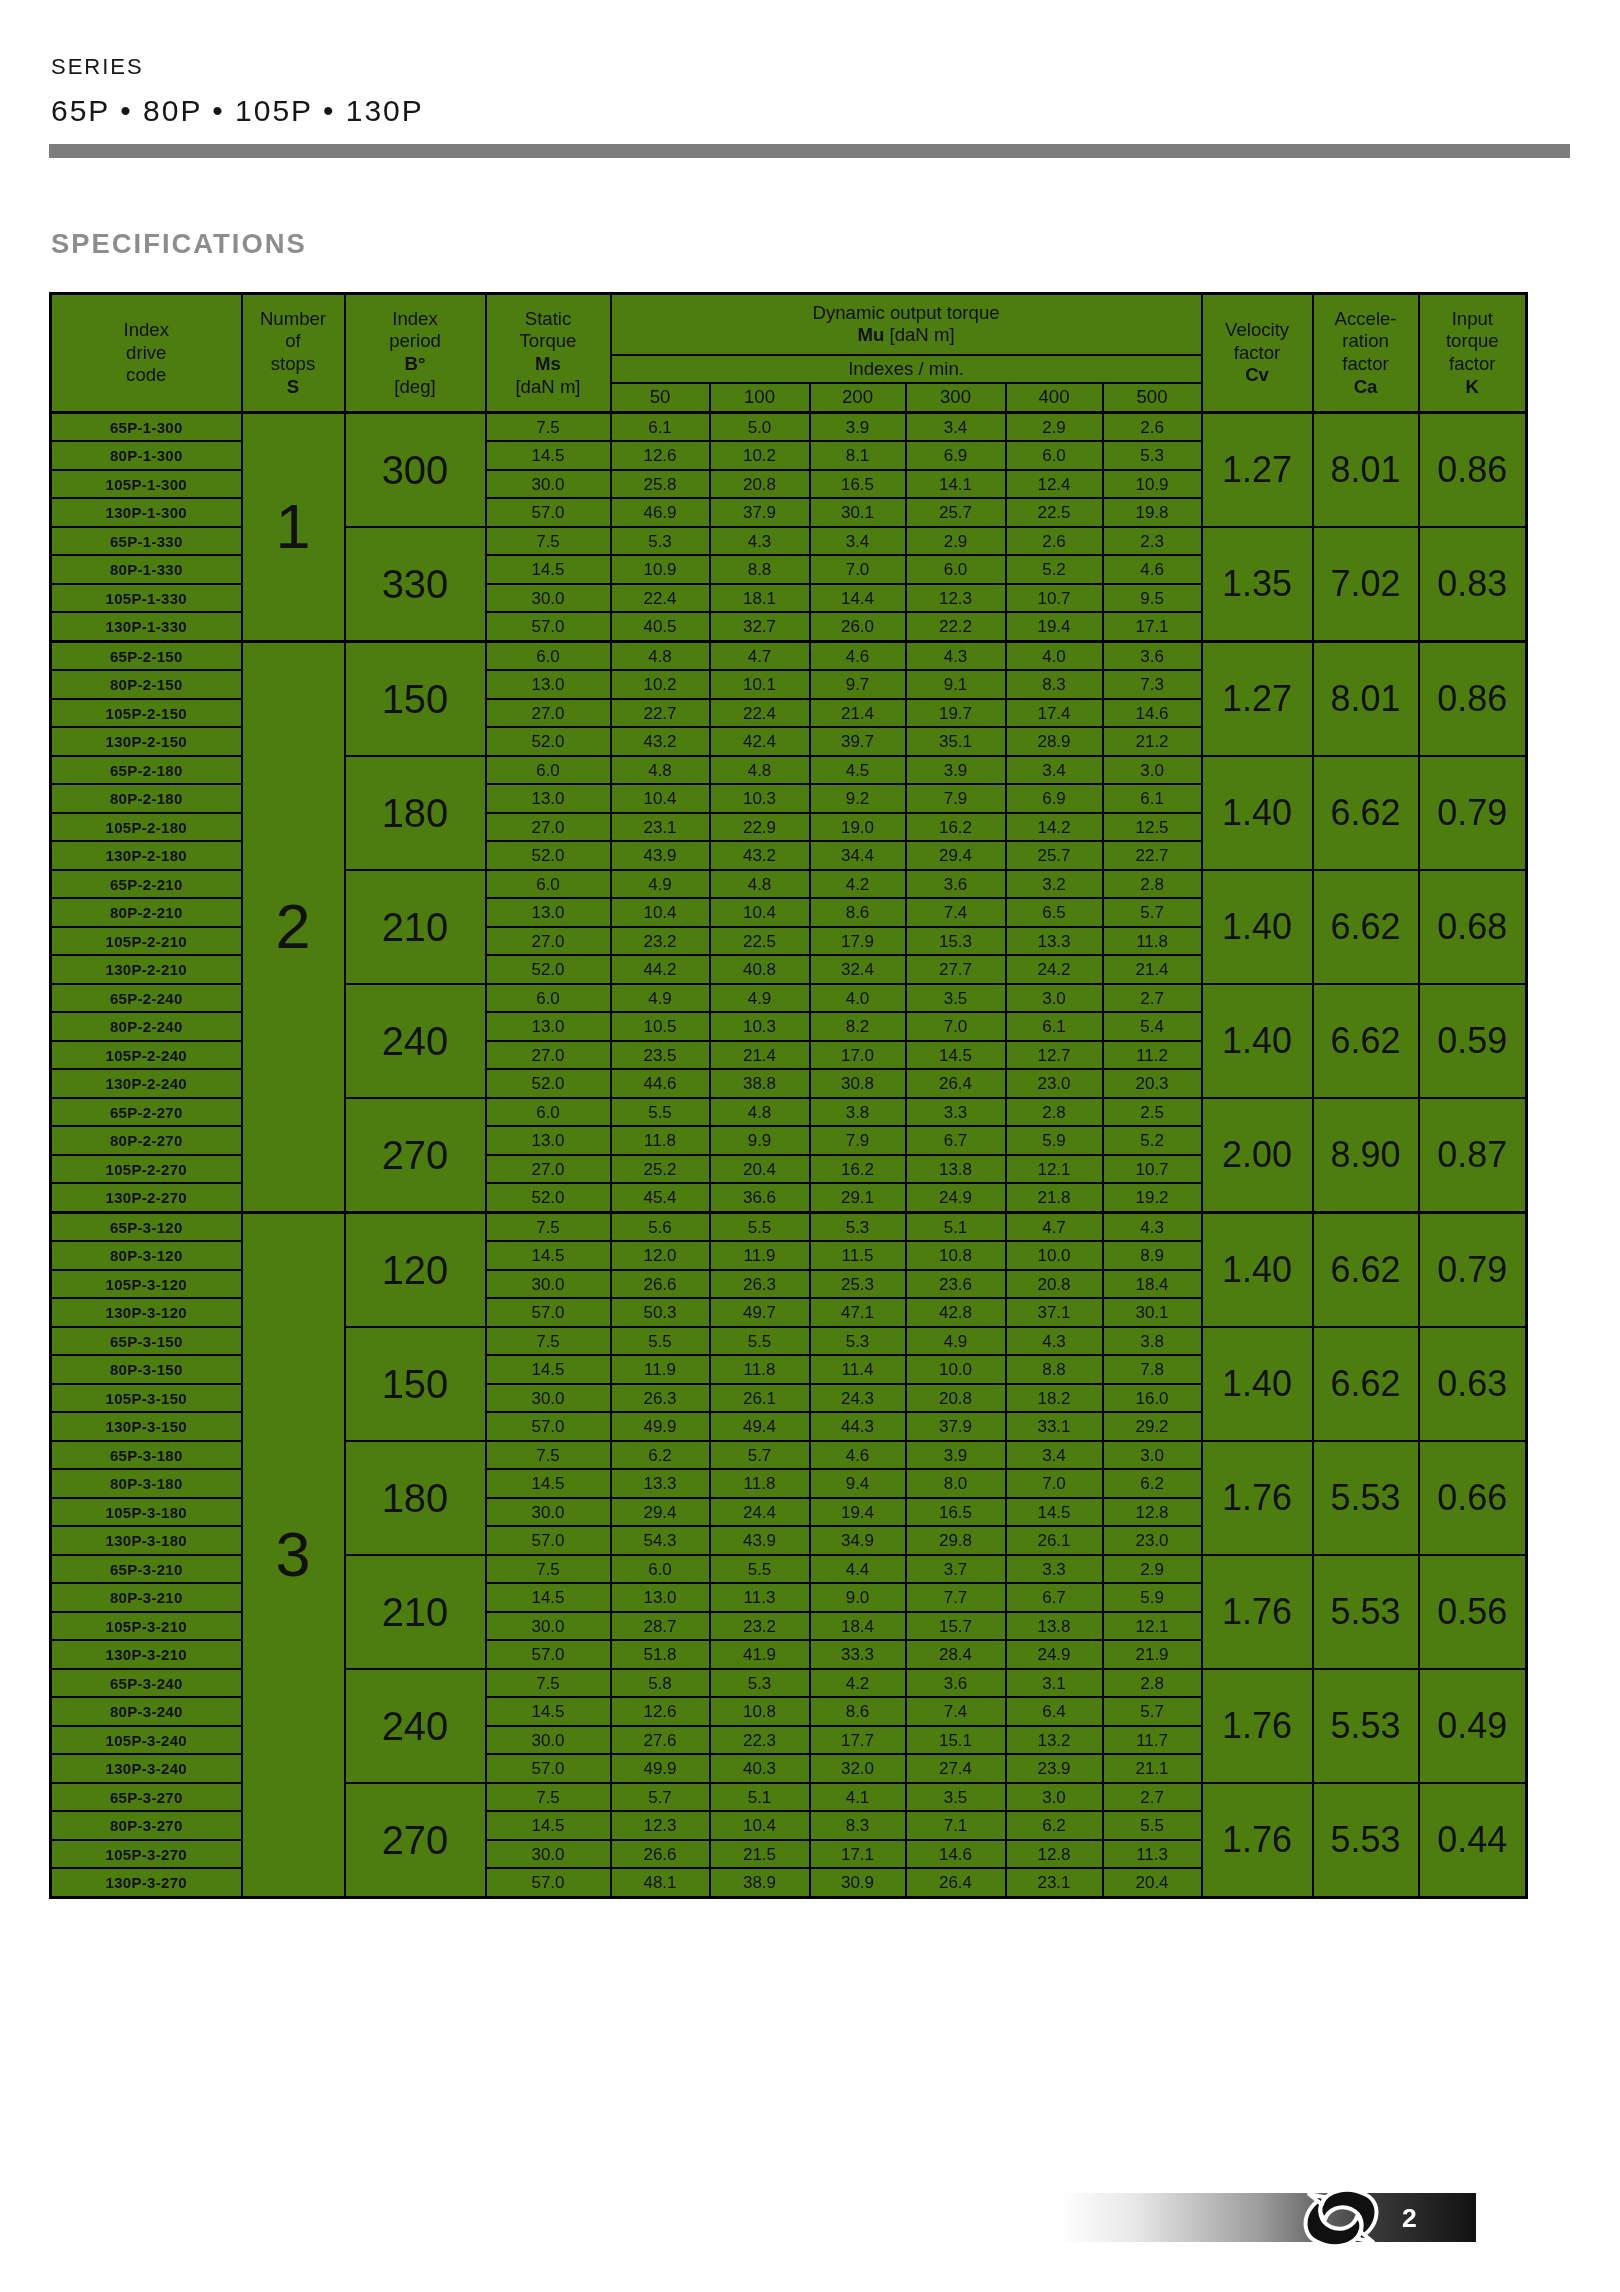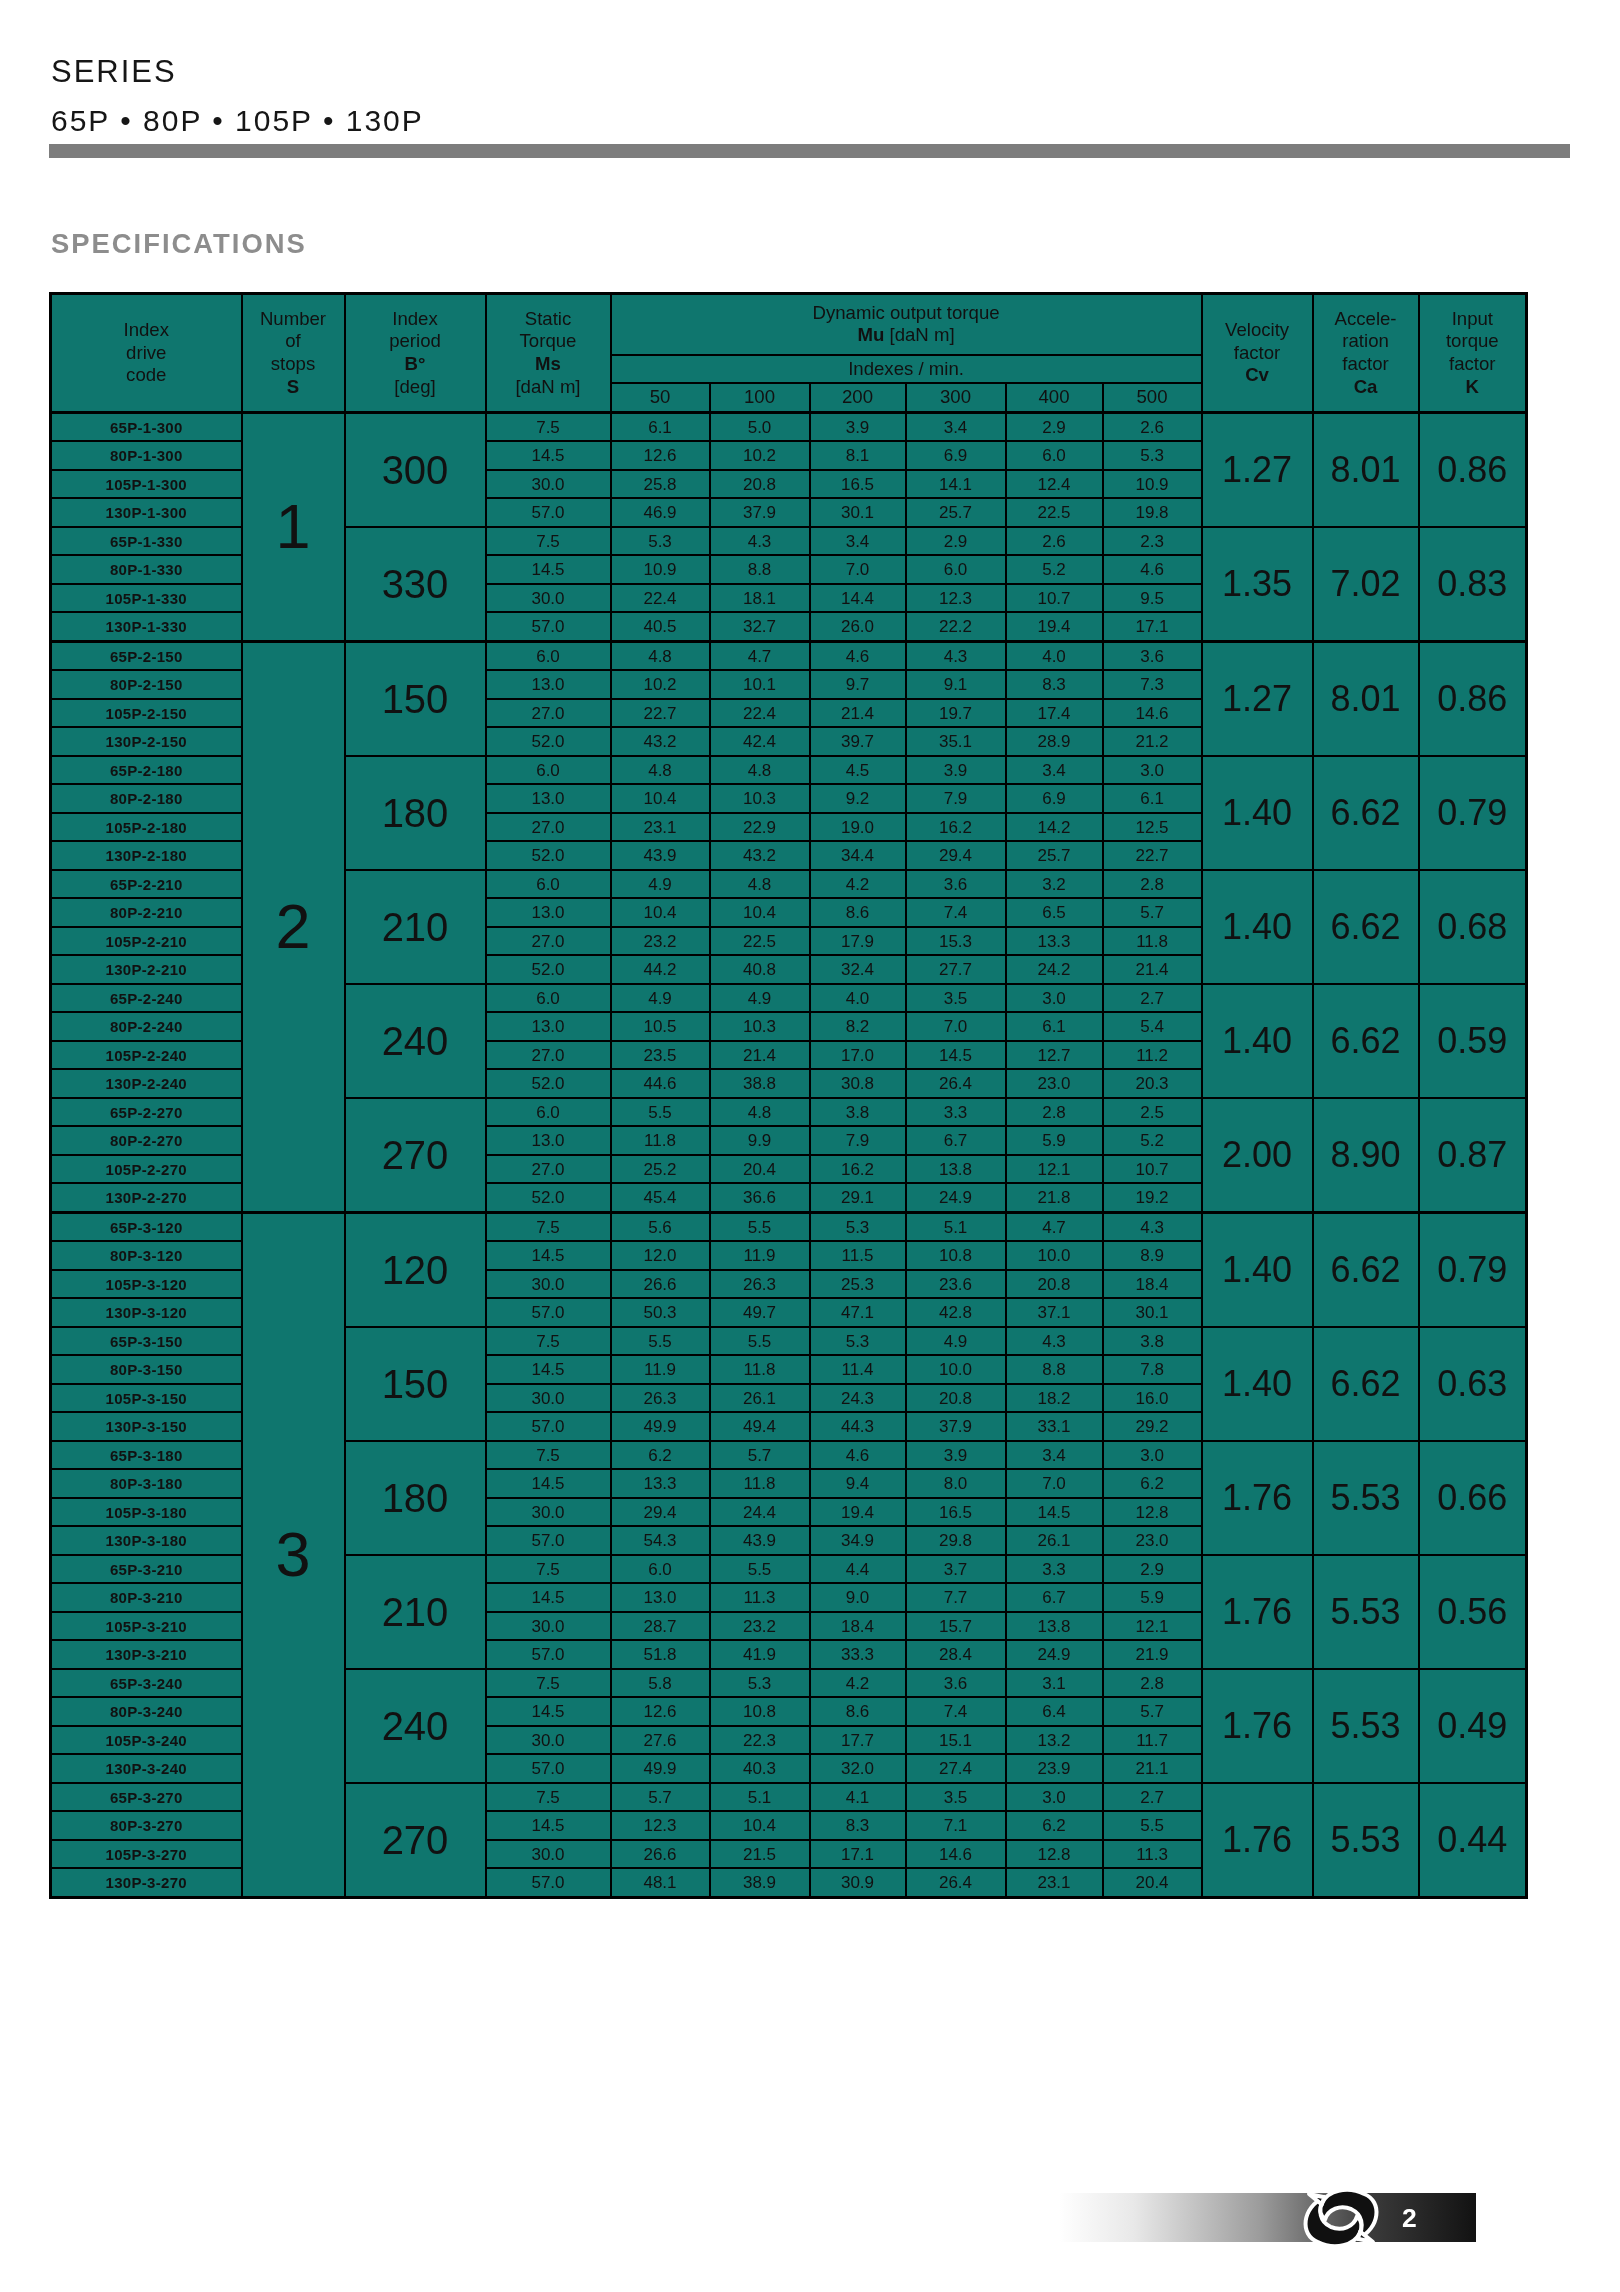--- a/index.html
+++ b/index.html
@@ -8,21 +8,21 @@
     background:#ffffff;
     font-family:"Liberation Sans", sans-serif;
     color:#111;
     position:relative;
     overflow:hidden;
   }
   .page { position:absolute; inset:0; }
 
   
   .series-block { position:absolute; left:51px; top:54px; }
-  .series-label { font-size:31px; letter-spacing:2px; color:#161616; }
+  .series-label { font-size:22px; letter-spacing:2px; color:#161616; }
   .series-models { font-size:30px; letter-spacing:2px; margin-top:13.7px; color:#161616; }
   .doc-title {
     position:absolute; right:57px; top:78px;
     font-size:59px; letter-spacing:8.8px; word-spacing:33px;
     color:#0d0d0d; white-space:nowrap;
   }
   .header-rule {
     position:absolute; left:49px; top:144px;
     width:1521px; height:13.7px; background:#7d7d7d;
   }
@@ -33,21 +33,21 @@
     font-size:27.4px; font-weight:bold; letter-spacing:2px;
     color:#8d8d8d;
   }
 
   
   table.spec {
     position:absolute; left:49px; top:292px;
     width:1476px;
     border-collapse:collapse;
     table-layout:fixed;
-    background:#0f766e;
+    background:#4d7c0f;
   }
   table.spec, table.spec th, table.spec td { border:2px solid #000; }
   table.spec { border-width:3.9px; }
   thead th {
     font-size:18.6px; font-weight:normal; text-align:center;
     line-height:1.22; padding:2px 0; vertical-align:middle;
   }
   thead .bold { font-weight:bold; }
   tr.hdr-main { height:61px; }
   tr.hdr-indexes { height:25.5px; }

